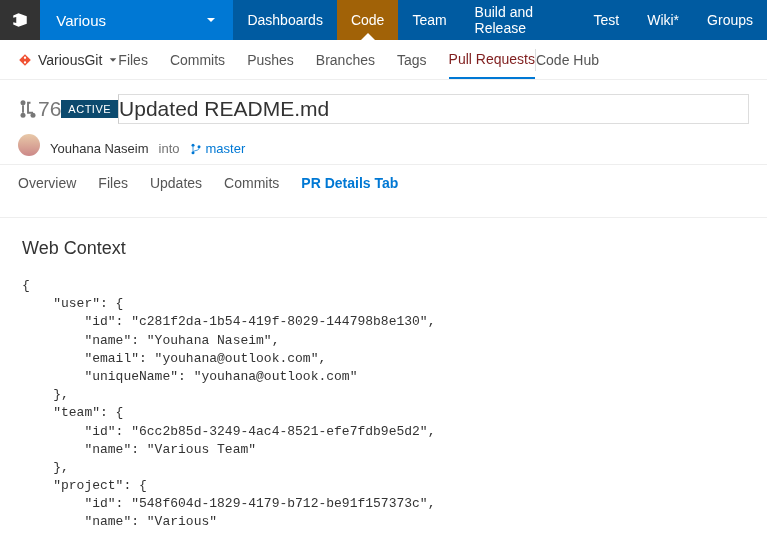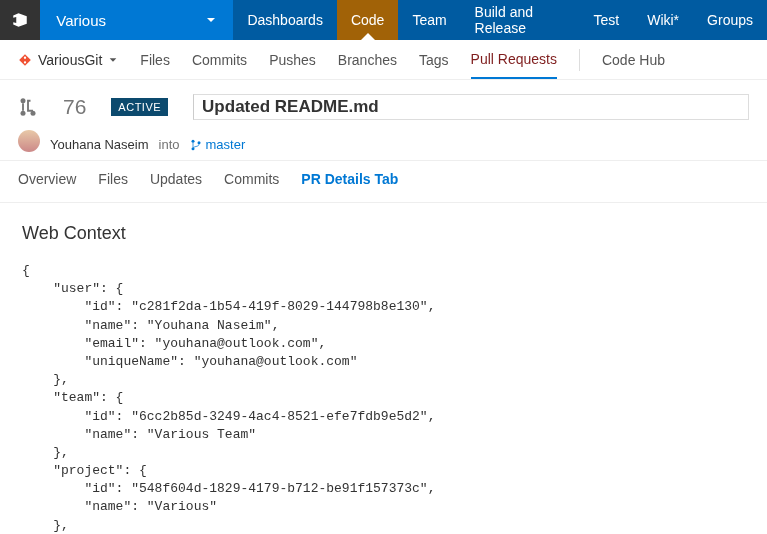--- a/index.html
+++ b/index.html
@@ -12,40 +12,40 @@
   .topnav .project-sel .name { flex: 1; font-size: 15px; }
   .topnav .tabs { display: flex; align-items: stretch; }
   .topnav .tab { padding: 0 14px; display: flex; align-items: center; font-size: 14px; cursor: pointer; position: relative; color: #fff; }
   .topnav .tab.active { background: #a16207; }
   .topnav .tab.active::after {
     content: ""; position: absolute; bottom: -1px; left: 50%; transform: translateX(-50%);
     width: 0; height: 0; border-left: 8px solid transparent; border-right: 8px solid transparent; border-bottom: 8px solid #fff;
   }
 
   
-  .subnav { display: flex; align-items: center; height: 40px; padding: 0 18px; gap: 22px; border-bottom: 1px solid #eee; }
+  .subnav { display: flex; align-items: center; height: 40px; padding: 0 18px; border-bottom: 1px solid #eee; }
   .repo-sel { display: flex; align-items: center; gap: 6px; color: #333; cursor: pointer; }
   .repo-sel .rname { font-weight: 400; }
   .subnav .snitem { color: #555; cursor: pointer; padding: 10px 0; }
   .subnav .snitem.active { color: #7f1d1d; border-bottom: 2px solid #0078d4; margin-bottom: -1px; }
   .subnav .divider { width: 1px; height: 22px; background: #ddd; }
 
   
   .pr-header { padding: 14px 18px 8px 18px; border-bottom: 1px solid #eee; }
-  .pr-title-row { display: flex; align-items: center; gap: 25px; justify-content: center; }
+  .pr-title-row { display: flex; align-items: center; gap: 0; justify-content: center; }
   .pr-id { font-size: 21px; color: #777; font-weight: 300; }
   .badge { background: #0c4a6e; color: #fff; font-size: 11px; padding: 3px 7px; letter-spacing: .5px; }
-  .pr-title { font-size: 17px; flex: 1; padding: 2px 8px; border: 1px solid #ddd; border-left: 1px solid #ccc; font-weight: 700; }
+  .pr-title { font-size: 21px; flex: 1; padding: 2px 0; border: 1px solid #ddd; border-left: 1px solid #ccc; font-weight: 400; }
   .pr-meta { display: flex; align-items: flex-end; gap: 10px; margin-top: 10px; font-size: 13px; color: #333; }
   .avatar { width: 22px; height: 22px; border-radius: 50%; background: linear-gradient(#e8c9a8,#c88); display: inline-block; }
   .branch { color: #0078d4; display: inline-flex; align-items: center; gap: 4px; }
   .into { color: #737373; }
 
   
-  .pr-tabs { display: flex; gap: 22px; padding: 10px 18px 5px 18px; border-bottom: 1px solid #eee; }
+  .pr-tabs { display: flex; gap: 22px; padding: 10px 18px 16px 18px; border-bottom: 1px solid #eee; }
   .pr-tab { color: #555; cursor: pointer; padding-bottom: 10px; }
   .pr-tab.active { color: #0078d4; font-weight: 600; }
 
   
   .content { padding: 20px 22px; background: #fff; }
   .section-title { font-size: 18px; font-weight: 400; margin-bottom: 18px; color: #333; }
   pre.json { font-family: Consolas, "Courier New", monospace; font-size: 13px; line-height: 1.4; white-space: pre; color: #333; }
 
   
   svg { display: block; }

